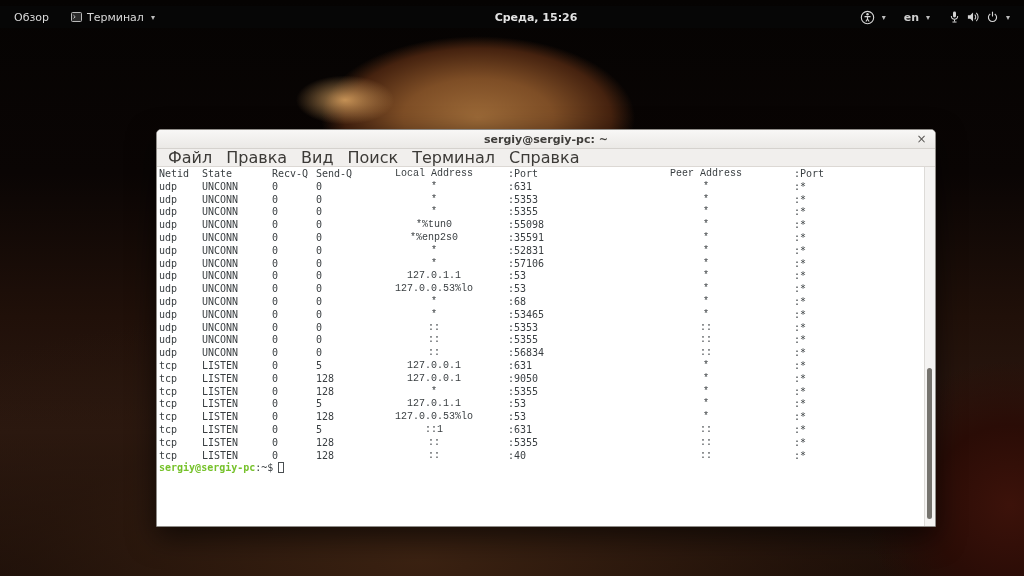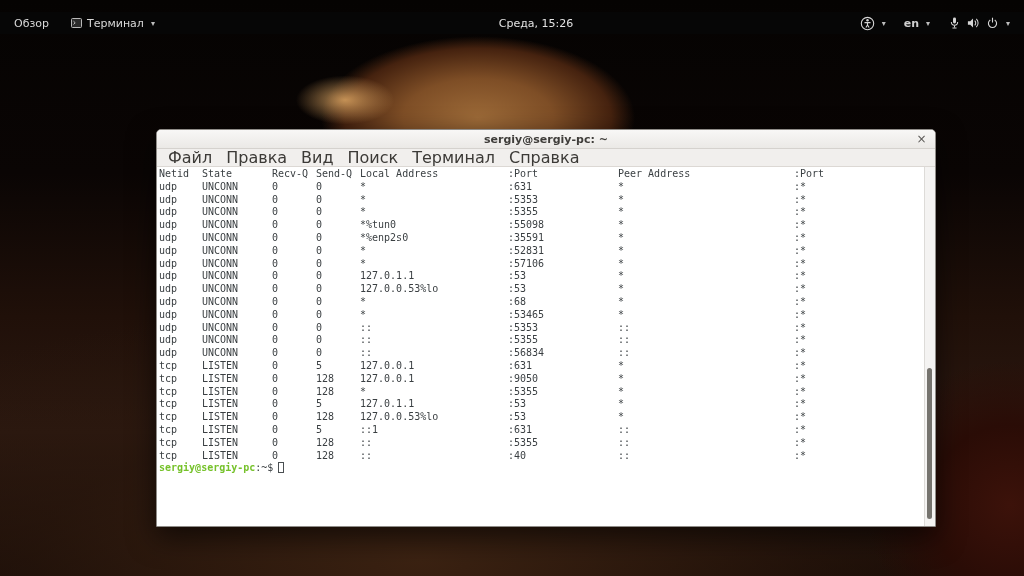--- a/index.html
+++ b/index.html
@@ -11,28 +11,28 @@
       radial-gradient(ellipse 70px 35px at 345px 100px, rgba(220,165,98,.85), rgba(220,165,98,0) 70%),
       radial-gradient(ellipse 215px 112px at 478px 118px, #9c6a38 0%, #7e4e26 35%, #45220f 62%, rgba(30,14,7,0) 73%),
       radial-gradient(circle 145px at 1010px 505px, #3c120a 0%, #2a0c06 55%, rgba(20,8,5,0) 100%),
       radial-gradient(ellipse 700px 260px at 420px 560px, #3b2212 0%, rgba(43,24,13,.6) 55%, rgba(24,12,7,0) 100%),
       linear-gradient(180deg, #050302 0%, #0a0504 30%, #201009 55%, #2b1810 75%, #150a06 100%);
     position:relative;
   }
 
   
   .topbar {
-    position:absolute; left:0; top:12px; width:1024px; height:22px;
+    position:absolute; left:0; top:6px; width:1024px; height:22px;
     background:#060606; color:#d9d9d9; font-size:11px;
     display:flex; align-items:center;
   }
   .topbar .left { display:flex; align-items:center; gap:14px; margin-left:10px; }
   .tb-item { display:flex; align-items:center; gap:5px; padding:2px 4px; cursor:default; }
   .caret { font-size:8px; color:#bdbdbd; margin-left:2px; }
-  .clock { position:absolute; left:0; right:0; text-align:center; font-weight:normal; color:#e3e3e3;padding-left:48px; }
+  .clock { position:absolute; left:0; right:0; text-align:center; font-weight:bold; color:#e3e3e3;padding-left:48px; }
   .topbar .right { position:absolute; right:10px; display:flex; align-items:center; gap:10px; }
   .topbar svg { display:block; }
   .lang { font-weight:bold; color:#cfcfcf; }
 
   
   .window {
     position:absolute; left:156px; top:129px; width:780px; height:398px;
     border:1px solid #8f8c88; border-radius:5px 5px 1px 1px;
     box-shadow:0 10px 28px rgba(0,0,0,.6);
     background:#ffffff; display:flex; flex-direction:column;
@@ -55,21 +55,21 @@
   .menu-item { padding:1px 7px; cursor:default; }
 
   
   .term {
     position:relative; flex:1; background:#fff; overflow:hidden;
     font-family:"DejaVu Sans Mono", "Liberation Mono", monospace;
     font-size:10px; line-height:12.8px; color:#3a3f42;
     padding:1px 0 16px 2px;
   }
   .trow { display:grid; grid-template-columns:43px 70px 44px 44px 148px 110px 176px 1fr; white-space:pre; }
-  .trow .addr, .trow .addr2 { text-align:left; }
+  .trow .addr, .trow .addr2 { text-align:center;font-family:Liberation Mono, monospace; }
   .trow .port::before, .trow .port2::before { content:":"; }
   .prompt-line { display:flex; align-items:flex-start; white-space:pre; }
   .prompt-user { color:#76c22b; font-weight:bold; }
   .prompt-suffix { color:#3a3f42; }
   .cursor { display:inline-block; width:6px; height:11px; border:1px solid #4a4f52; margin-left:5px; }
 
   .scrollbar {
     position:absolute; right:0; top:0; bottom:0; width:11px;
     background:#f4f3f2; border-left:1px solid #dddbd8;
   }

